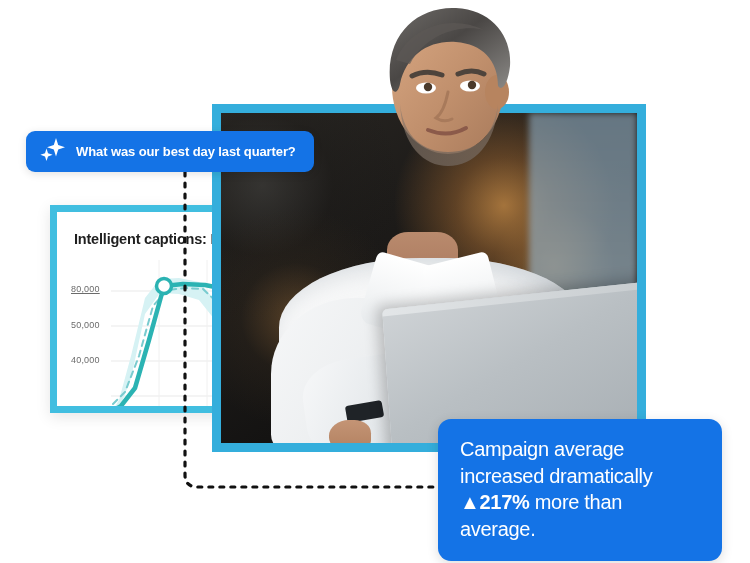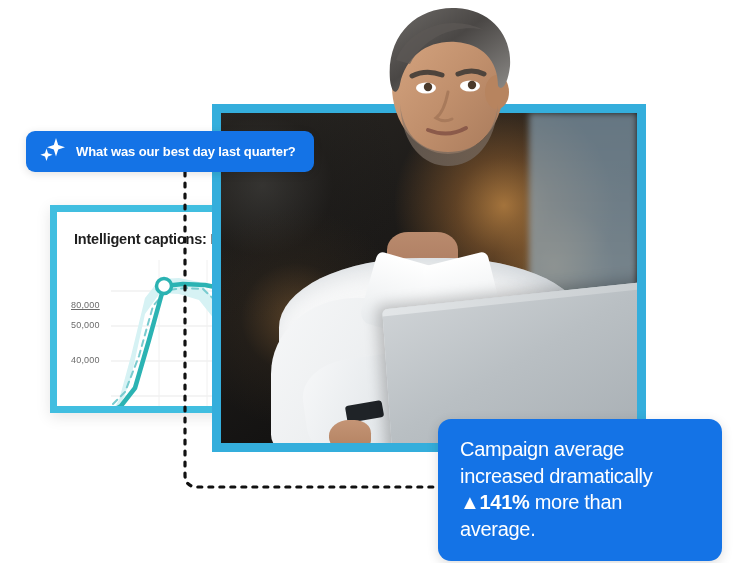--- a/index.html
+++ b/index.html
@@ -287,21 +287,21 @@
 </head>
 <body>
 
 <div id="stage">
 
   <div class="chart-card">
     <div class="chart-inner">
 
       <div class="chart-title">Intelligent captions: Line</div>
 
-      <div class="ytick" style="top:88px;text-decoration:underline;">80,000</div>
+      <div class="ytick" style="top:72px;text-decoration:underline;">80,000</div>
       <div class="ytick" style="top:108px;">50,000</div>
       <div class="ytick" style="top:143px;">40,000</div>
 
       <svg class="chart-plot" viewBox="0 0 244 146" preserveAspectRatio="none">
 
         <g stroke="#E9E9E9" stroke-width="1">
           <line x1="54" y1="31" x2="244" y2="31"></line>
           <line x1="54" y1="66" x2="244" y2="66"></line>
           <line x1="54" y1="101" x2="244" y2="101"></line>
           <line x1="54" y1="136" x2="244" y2="136"></line>
@@ -403,17 +403,17 @@
       <svg width="26" height="24" viewBox="0 0 26 24">
         <path fill="#ffffff" d="M16,0 L18.2,7.0 L25,9.3 L18.2,11.6 L16,18.6 L13.8,11.6 L7,9.3 L13.8,7.0 Z"></path>
         <path fill="#ffffff" d="M6.5,10.5 L8,15.2 L12.6,16.8 L8,18.4 L6.5,23 L5,18.4 L0.4,16.8 L5,15.2 Z"></path>
       </svg>
     </span>
     <span class="prompt-text">What was our best day last quarter?</span>
   </div>
 
   <div class="caption-box">
     <div class="caption-text">
-      <span>Campaign average increased dramatically </span><b>▲</b><b>141%</b><span> more than average.</span>
+      <span>Campaign average increased dramatically </span><b>▲</b><b>217%</b><span> more than average.</span>
     </div>
   </div>
 
 </div>
 
 </body></html>

